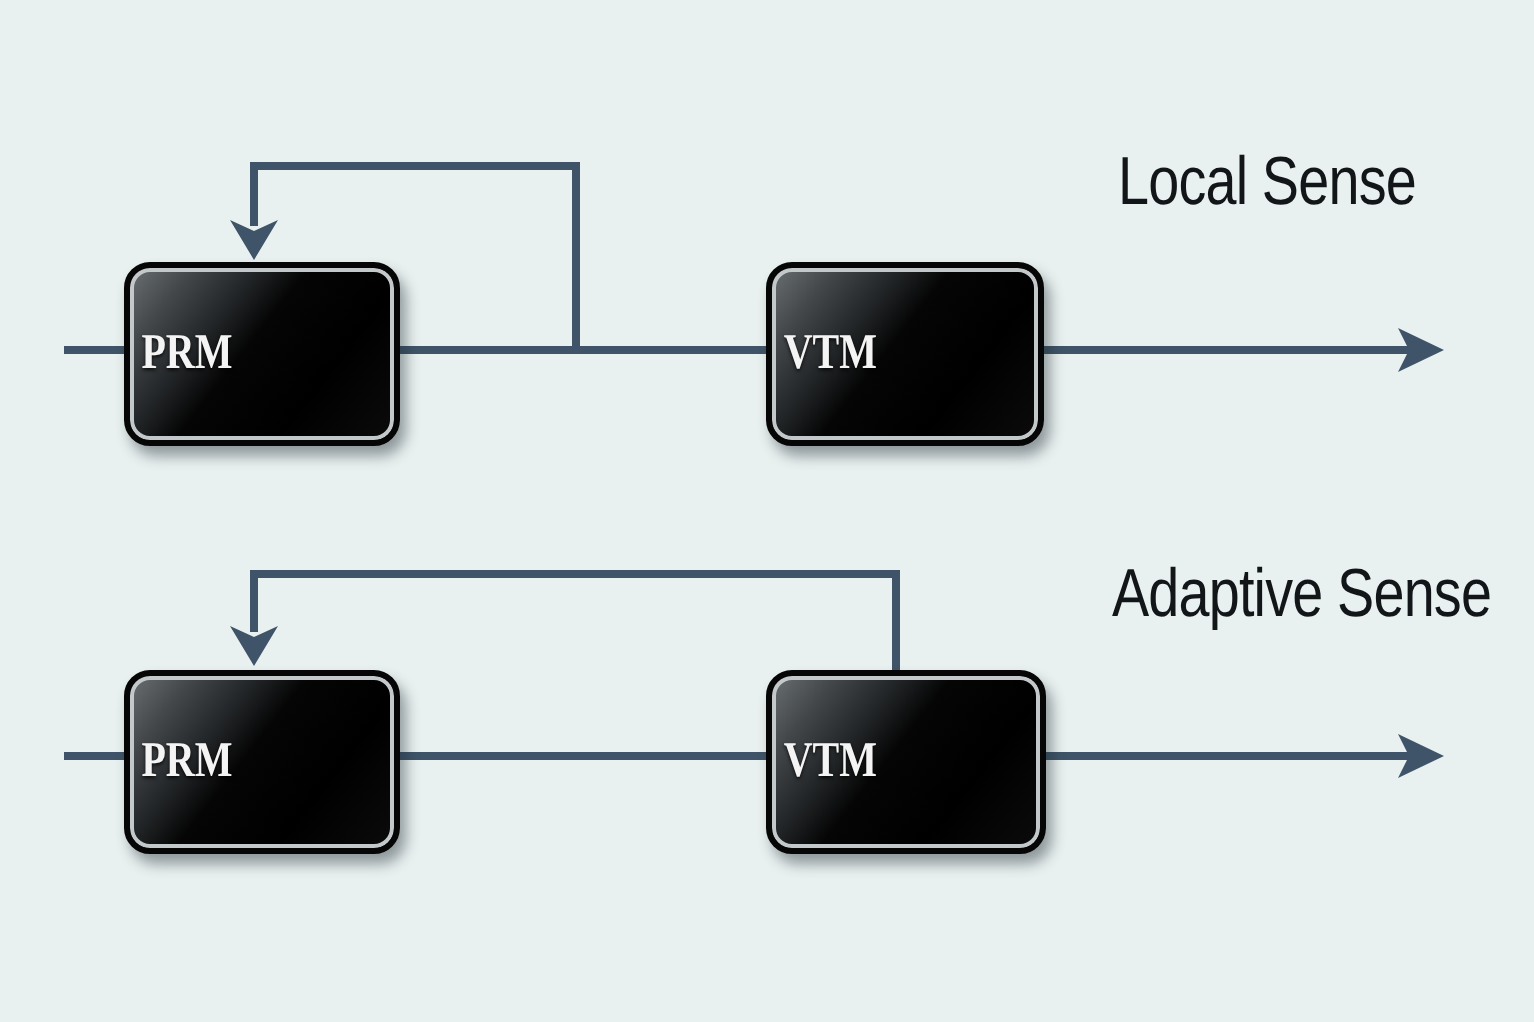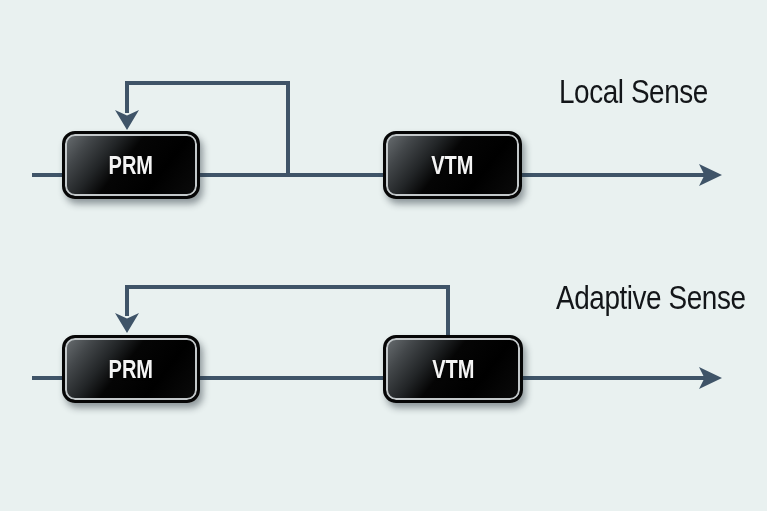--- a/index.html
+++ b/index.html
@@ -30,37 +30,38 @@
     stroke: var(--wire, #3f5468);
     stroke-width: 4;
   }
   .arrow {
     fill: var(--wire, #3f5468);
     stroke: none;
   }
   .chip {
     position: absolute;
     width: 138px;
-    height: 68px;
+    height: 92px;
     box-sizing: border-box;
     border-radius: 13px;
     border: 3px solid var(--block-border, #060606);
     background: linear-gradient(128deg,
       #6b7073 0%,
       #43474a 16%,
       #222527 32%,
       #050505 45%,
       #000000 70%,
       #0b0b0b 100%);
     box-shadow:
       inset 0 0 0 2px var(--block-ring, #c3c8ca),
       3px 5px 7px rgba(30, 42, 52, 0.45);
     display: flex;
     align-items: center;
-    justify-content: center;
+    justify-content: flex-start;
+    font-family: Liberation Serif, serif;
   }
   .chip-label {
     color: var(--block-text, #f4f4f4);
     font-weight: bold;
     font-size: 25px;
     letter-spacing: 0px;
     transform: scaleX(0.8);
     transform-origin: center center;
     text-shadow: 0 1px 2px rgba(0, 0, 0, 0.8);
   }

